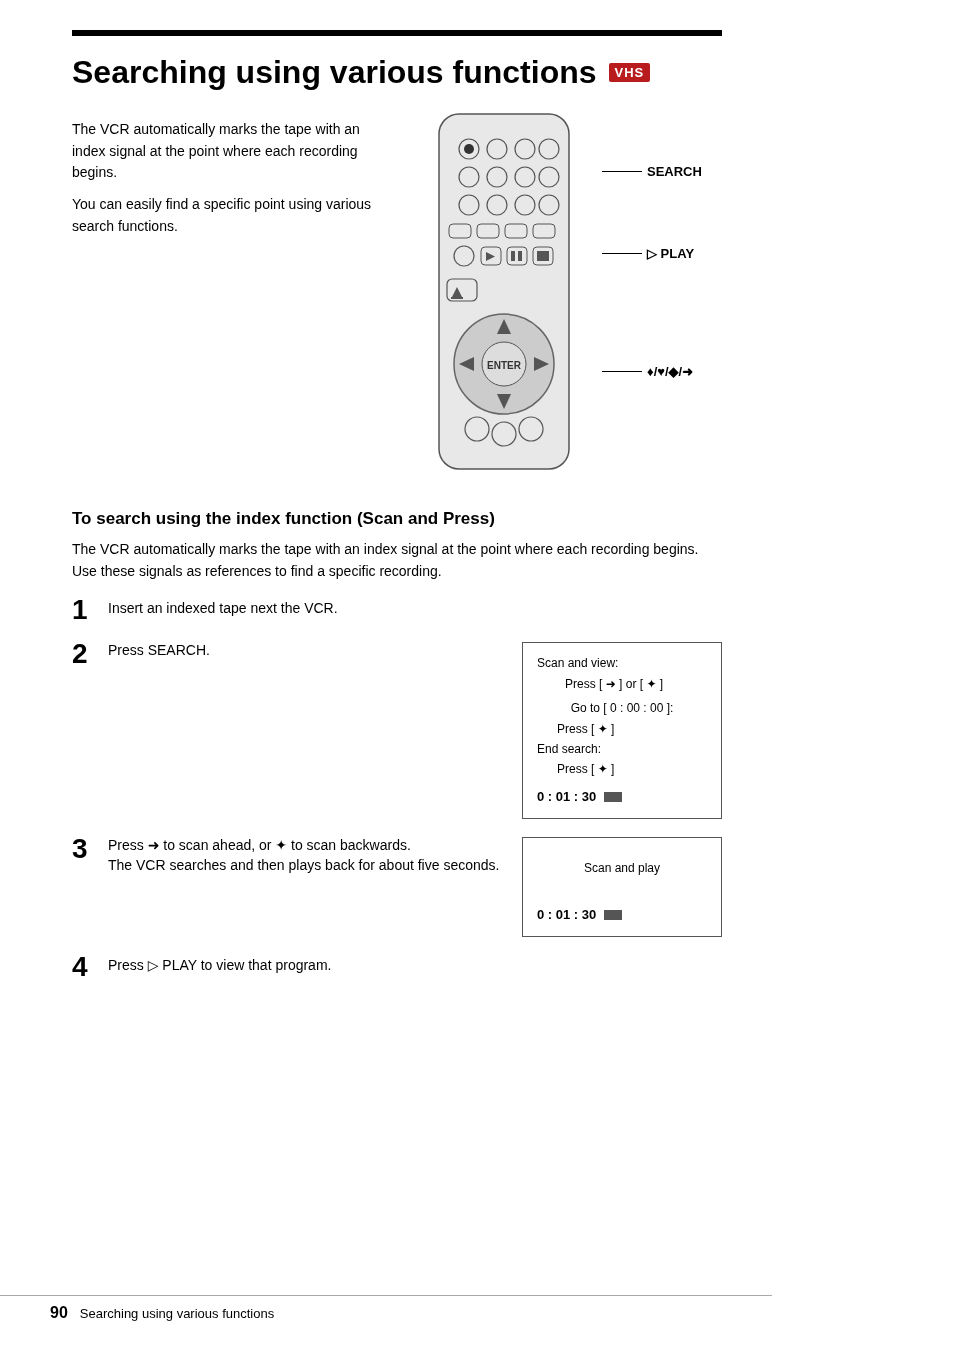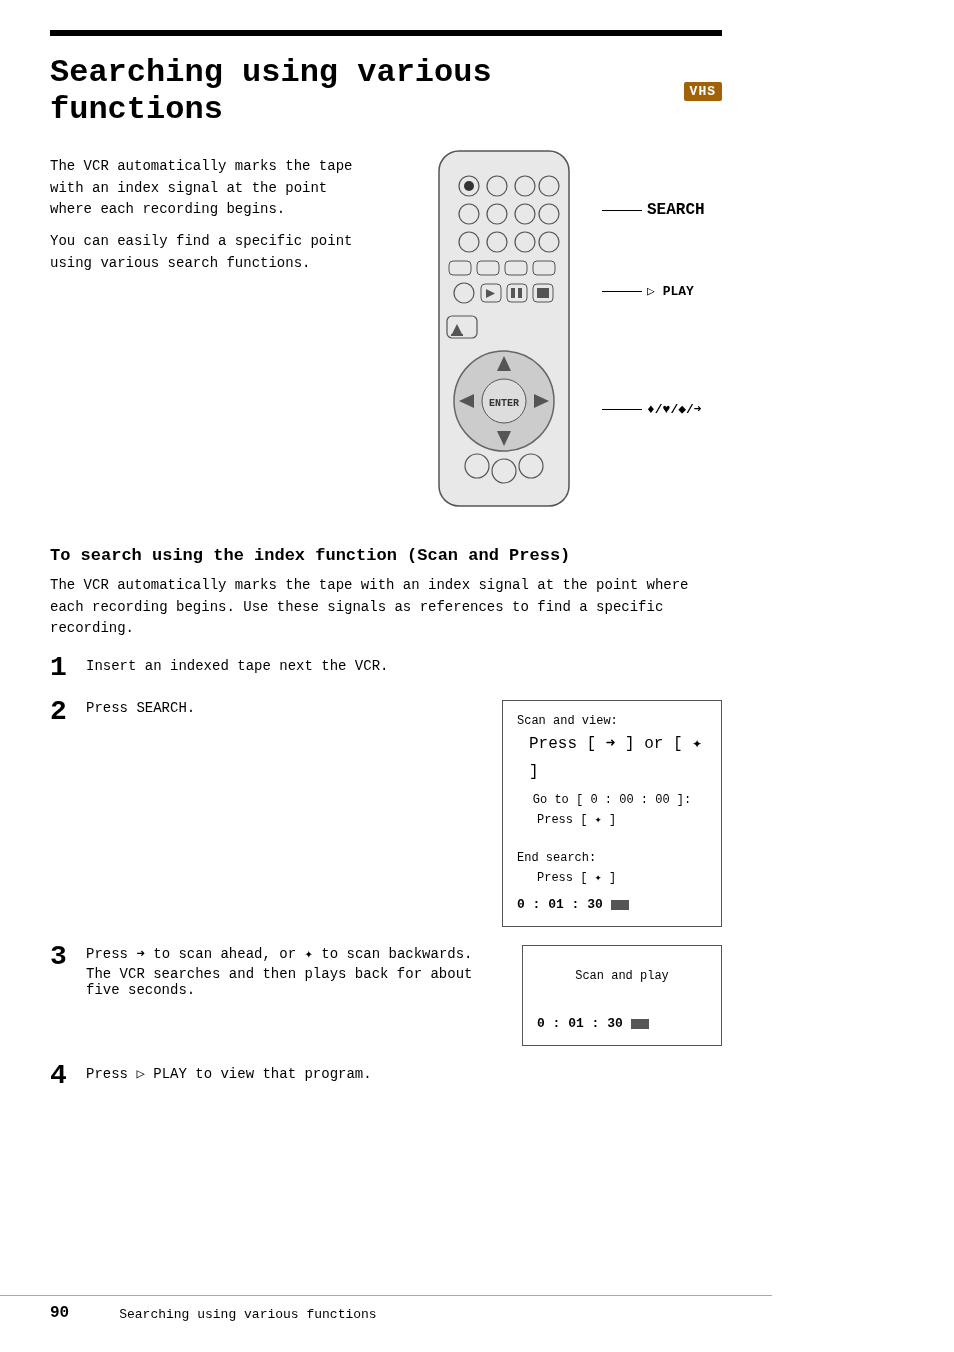--- a/index.html
+++ b/index.html
@@ -7,40 +7,39 @@
       background: #fff;
       font-family: Arial, Helvetica, sans-serif;
       font-size: 14px;
       color: #000;
       width: 954px;
       min-height: 1352px;
     }
     .page {
       width: 772px;
       min-height: 1352px;
-      padding: 30px 50px 40px 50px;
+      padding: 30px 50px 40px 72px;
       position: relative;
-      font-family: Liberation Mono, monospace;
     }
     .top-border {
       width: 100%;
       height: 6px;
       background: #000;
       margin-bottom: 18px;
     }
     .page-title {
       font-size: 32px;
       font-weight: 900;
       margin-bottom: 18px;
       display: flex;
       align-items: center;
       gap: 12px;
     }
     .vhs-badge {
-      background: #a16207;
+      background: #b91c1c;
       color: #fff;
       font-size: 13px;
       font-weight: bold;
       padding: 2px 6px;
       letter-spacing: 1px;
       border-radius: 2px;
       display: inline-block;
       vertical-align: middle;
     }
     .intro-section {
@@ -125,25 +124,24 @@
       height: 10px;
       background: #555;
       vertical-align: middle;
     }
     .page-footer {
       position: absolute;
       bottom: 30px;
       left: 0;
       right: 0;
       display: flex;
-      align-items: flex-end;
+      align-items: center;
       padding: 0 50px;
       border-top: 1px solid #aaa;
       padding-top: 8px;
-      gap: 38px;
     }
     .footer-page-num {
       font-size: 16px;
       font-weight: bold;
       margin-right: 12px;
     }
     .footer-text {
       font-size: 13px;
     }
     
@@ -252,21 +250,21 @@
 
           <circle cx="48" cy="320" r="12" fill="none" stroke="#555" stroke-width="1.2"></circle>
           <circle cx="75" cy="325" r="12" fill="none" stroke="#555" stroke-width="1.2"></circle>
           <circle cx="102" cy="320" r="12" fill="none" stroke="#555" stroke-width="1.2"></circle>
         </svg>
 
         <div class="label-area">
 
           <div style="position:absolute; top:55px; left:0; display:flex; align-items:center;">
             <div style="width:40px; height:1px; background:#000; margin-right:5px;"></div>
-            <span class="label-item" style="position:static; font-size:16px; font-weight:bold;">SEARCH</span>
+            <span class="label-item" style="position:static; font-size:13px; font-weight:bold;">SEARCH</span>
           </div>
 
           <div style="position:absolute; top:137px; left:0; display:flex; align-items:center;">
             <div style="width:40px; height:1px; background:#000; margin-right:5px;"></div>
             <span class="label-item" style="position:static; font-size:13px; font-weight:bold;">▷  PLAY</span>
           </div>
 
           <div style="position:absolute; top:255px; left:0; display:flex; align-items:center;">
             <div style="width:40px; height:1px; background:#000; margin-right:5px;"></div>
             <span class="label-item" style="position:static; font-size:13px; font-weight:bold;">♦/♥/◆/➜</span>
@@ -290,24 +288,24 @@
 
     <div class="step" style="align-items:flex-start;">
       <div class="step-number">2</div>
       <div class="step-right" style="flex:1; display:flex; gap:20px; align-items:flex-start;">
         <div class="step-content-left" style="flex:1;">
           <span>Press SEARCH.</span>
         </div>
 
         <div class="info-box">
           <div style="font-size:12px;">Scan and view:</div>
-          <div style="font-size:16px; margin-left:12px;">Press  [ ➜ ] or [ ✦ ]</div>
+          <div style="font-size:12px; margin-left:28px;">Press  [ ➜ ] or [ ✦ ]</div>
           <div style="font-size:12px; margin-top:4px;text-align:center;">Go to    [ 0 : 00 : 00 ]:</div>
           <div style="font-size:12px; margin-left:20px;">Press  [ ✦ ]</div>
-          <div style="font-size:12px; margin-top:17px;">End search:</div>
+          <div style="font-size:12px; margin-top:0;">End search:</div>
           <div style="font-size:12px; margin-left:20px;">Press  [ ✦ ]</div>
           <div class="info-box-timer">
             <span>0 : 01 : 30</span>
             <span class="timer-bar"></span>
           </div>
         </div>
       </div>
     </div>
 
     <div class="step" style="align-items:flex-start;">

